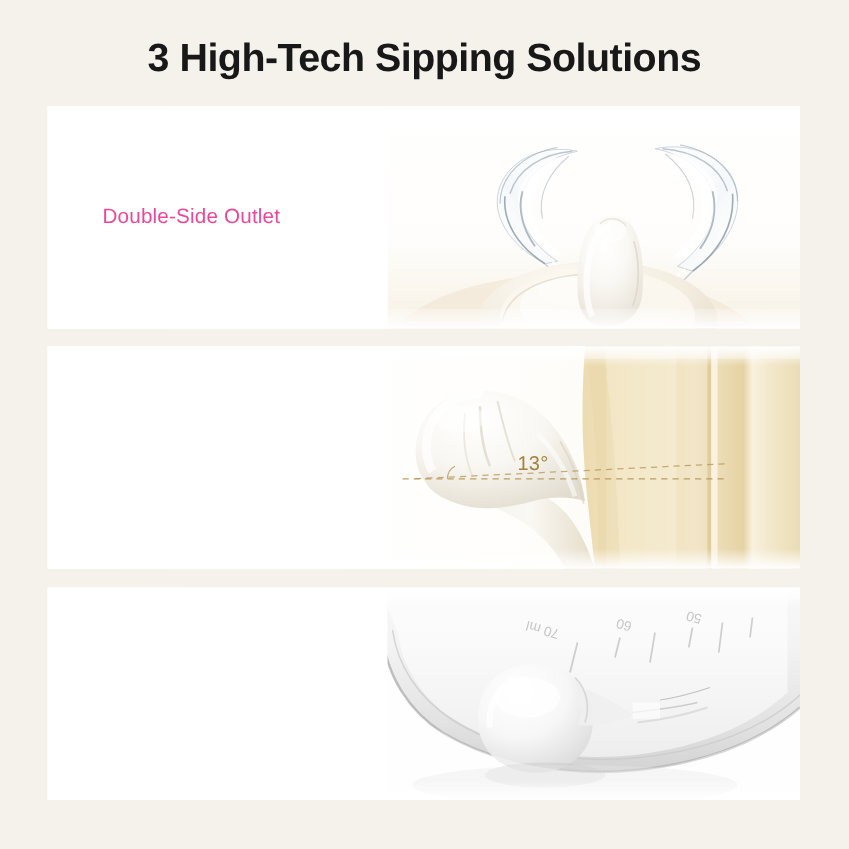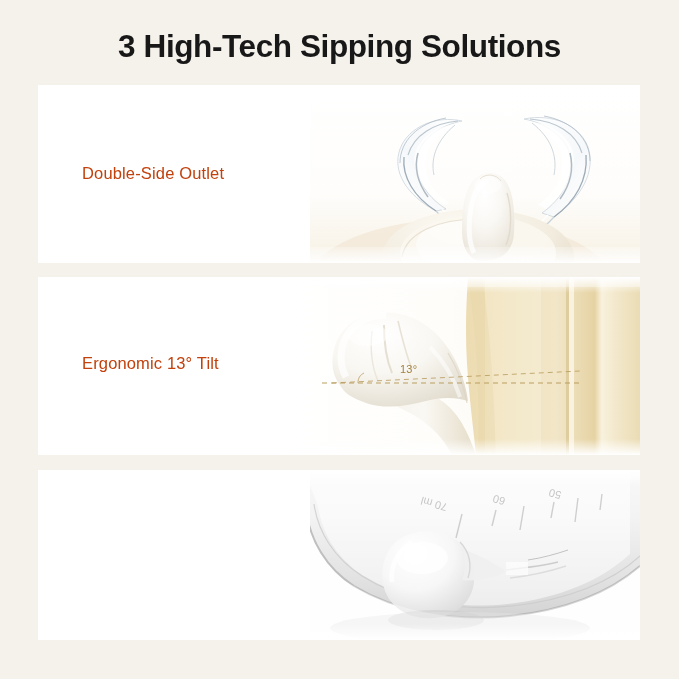--- a/index.html
+++ b/index.html
@@ -43,21 +43,21 @@
     background: #FFFFFF;
     overflow: hidden;
   }
   #card-1 { top: 85px;  height: 178px; }
   #card-2 { top: 277px; height: 178px; }
   #card-3 { top: 470px; height: 170px; }
 
   .card-label {
     position: absolute;
     left: 44px;
-    color: #c2410c;
+    color: #ec4899;
     font-size: 16.5px;
     font-weight: 400;
     letter-spacing: 0.15px;
     line-height: 1.32;
     z-index: 6;
     white-space: pre-line;
   }
   #card-1 .card-label { top: 78px; }
   #card-2 .card-label { top: 76px; }
   #card-3 .card-label { top: 58px; }
@@ -94,22 +94,23 @@
     z-index: 5;
     pointer-events: none;
   }
   .feather-top { top: 0; background: linear-gradient(to bottom, #FFFFFF, rgba(255,255,255,0)); }
   .feather-bottom { bottom: 0; background: linear-gradient(to top, #FFFFFF, rgba(255,255,255,0)); }
 
   .angle-note {
     position: absolute;
     z-index: 7;
     color: #A2833F;
-    font-size: 11px;
+    font-size: 16px;
     letter-spacing: 0.2px;
+    margin-left: 14px;
   }
   #card-2 .angle-note { left: 362px; top: 86px; }
 </style>
 </head>
 <body>
 
 <div class="page">
 
   <div class="title">3 High-Tech Sipping Solutions</div>
 
@@ -260,21 +261,20 @@
         <rect x="0" y="0" width="360" height="10" fill="#FFFFFF" opacity="0.35"></rect>
       </svg>
     </div>
 
     <div class="feather"></div>
     <div class="feather-top"></div>
     <div class="feather-bottom"></div>
 
     <div class="angle-note">13°</div>
 
-    <div class="card-label">Ergonomic 13° Tilt</div>
   </div>
 
   <div class="card" id="card-3">
 
     <div class="photo">
       <svg viewBox="0 0 330 170" preserveAspectRatio="xMidYMid slice">
         <defs>
           <linearGradient id="c3bg" x1="0" y1="0" x2="0" y2="1">
             <stop offset="0%" stop-color="#FFFFFF"></stop>
             <stop offset="100%" stop-color="#FDFDFD"></stop>

